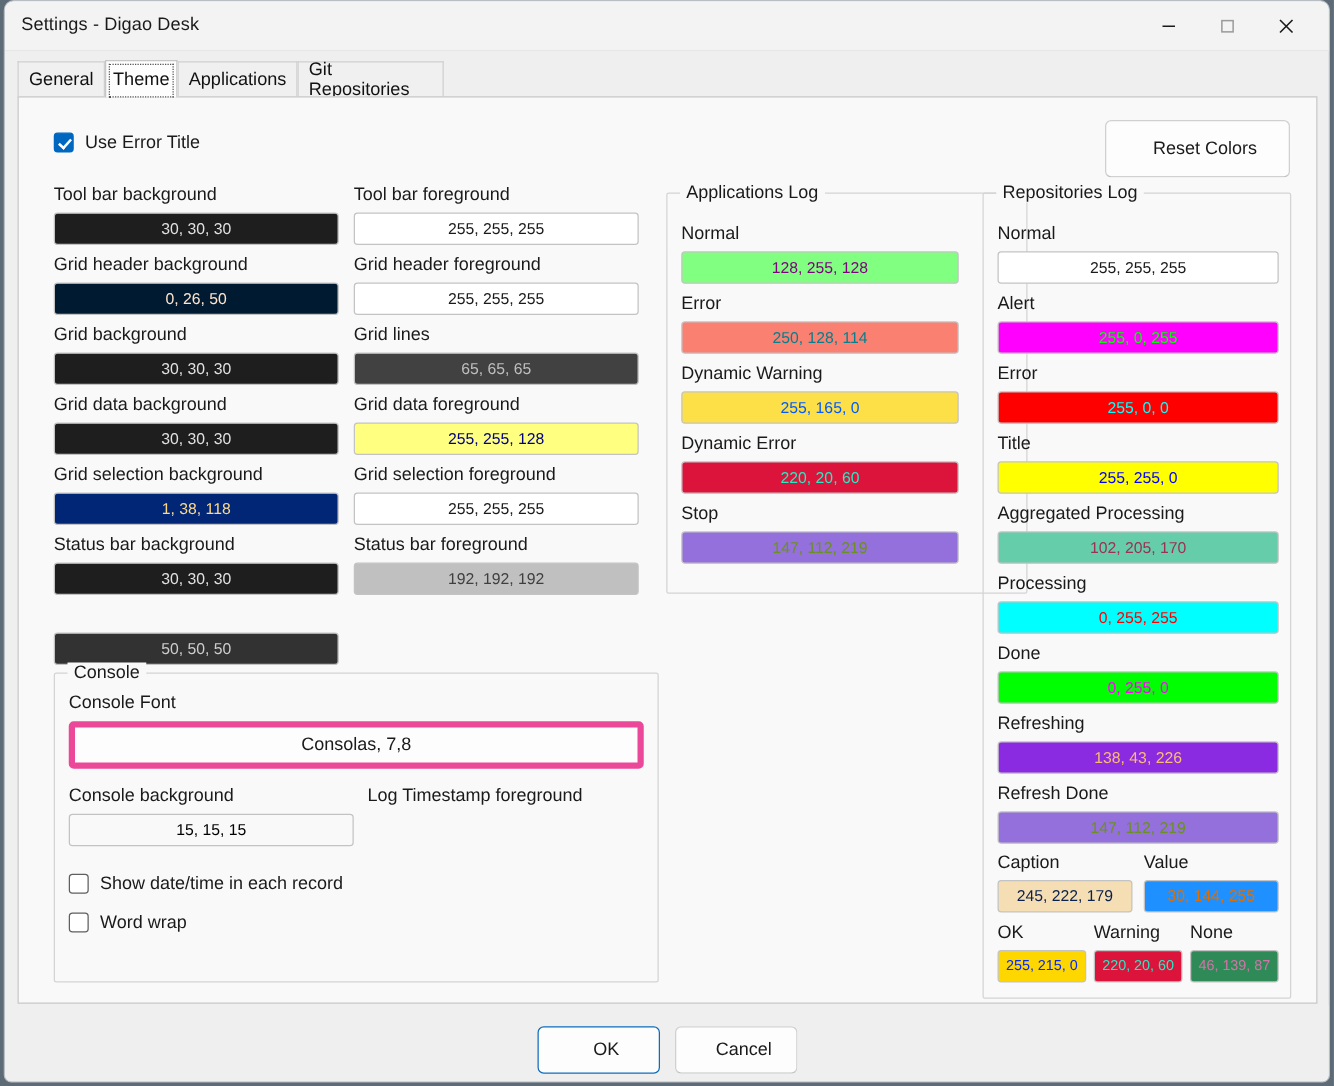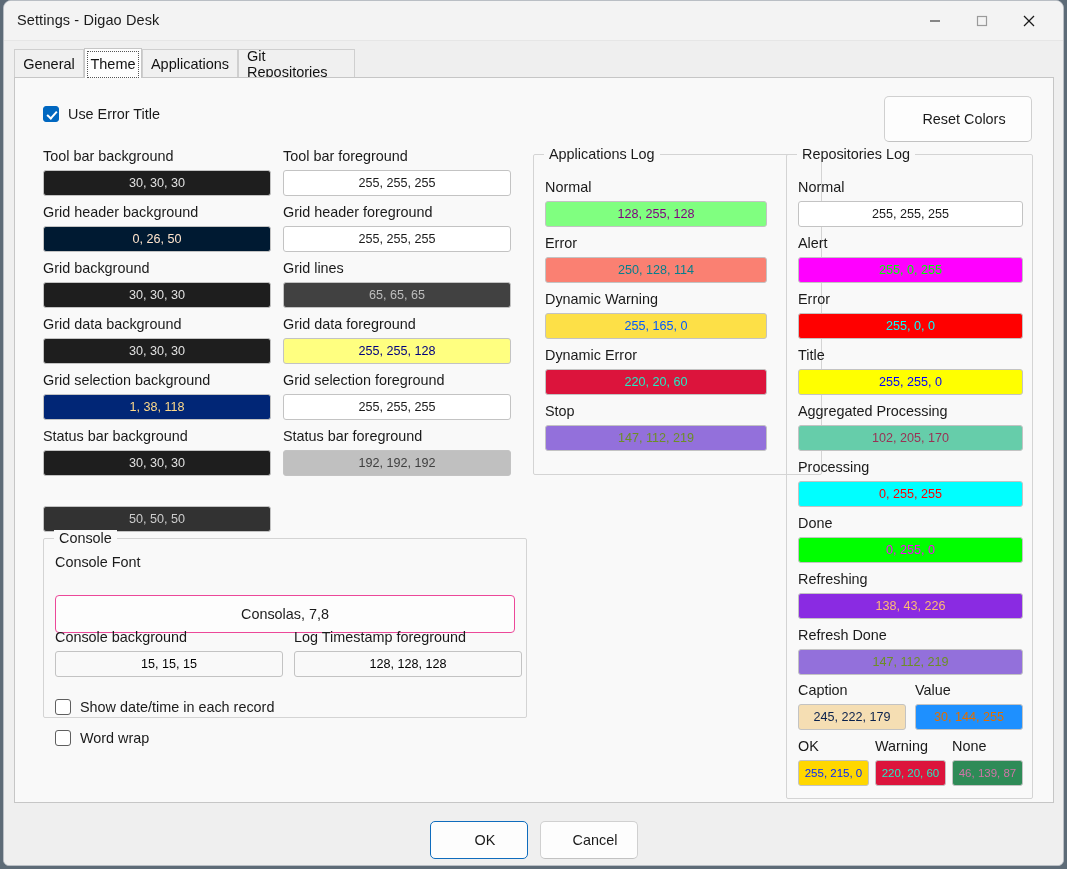--- a/index.html
+++ b/index.html
@@ -143,26 +143,25 @@
     padding: 0 5px;
     font-size: 14.4px; color: #1a1a1a;
     white-space: nowrap;
   }
 
   
   #console-font-box {
     position: absolute;
     height: 38px;
     background: #fdfdfd;
-    border: 1px solid #ec4899;
+    border: 5px solid #ec4899;
     border-radius: 4px;
     display: flex; align-items: center; justify-content: center;
     font-size: 14.4px; color: #1a1a1a;
     cursor: default;
-    margin-top: 18px;
   }
 
   
   #bottombar {
     position: absolute; left: 0; top: 803px;
     width: 100%; height: 63px;
     background: #efefef;
   }
 </style>
 </head>
@@ -240,31 +239,30 @@
         <span class="fld-label" style="left: 268px; top: 182px;">Grid lines</span>
         <div class="colorbox" style="left: 268px; top: 204px; width: 228px; background: rgb(65, 65, 65); color: rgb(190, 190, 190);">65, 65, 65</div>
         <span class="fld-label" style="left: 268px; top: 238px;">Grid data foreground</span>
         <div class="colorbox" style="left: 268px; top: 260px; width: 228px; background: rgb(255, 255, 128); color: rgb(0, 0, 127);">255, 255, 128</div>
         <span class="fld-label" style="left: 268px; top: 294px;">Grid selection foreground</span>
         <div class="colorbox" style="left: 268px; top: 316px; width: 228px; background: rgb(255, 255, 255); color: rgb(26, 26, 26);">255, 255, 255</div>
         <span class="fld-label" style="left: 268px; top: 350px;">Status bar foreground</span>
         <div class="colorbox" style="left: 268px; top: 372px; width: 228px; background: rgb(192, 192, 192); color: rgb(63, 63, 63);">192, 192, 192</div>
       </div>
 
-    <div class="group" id="grp-console" style="left:28px; top:460px; width:484px; height:180px;">
+    <div class="group" id="grp-console" style="left:28px; top:460px; width:484px; height:248px;">
       <span class="gtitle">Console</span>
 
       <span class="fld-label" style="left:11px; top:15px;">Console Font</span>
       <div id="console-font-box" style="left:11px; top:38px; width:460px;">Consolas, 7,8</div>
 
       <span class="fld-label" style="left:11px; top:90px;">Console background</span>
       <div class="colorbox" id="cbx-console-bg" style="left:11px; top:112px; width:228px;">15, 15, 15</div>
 
       <span class="fld-label" style="left:250px; top:90px;">Log Timestamp foreground</span>
-      <div class="colorbox" id="cbx-console-ts" style="left:250px; top:112px; width:228px;">128, 128, 128</div>
 
       <div class="cb-wrap" style="left:11px; top:160px;">
         <span class="cb"></span>
         <span class="cb-label">Show date/time in each record</span>
       </div>
       <div class="cb-wrap" style="left:11px; top:191px;">
         <span class="cb"></span>
         <span class="cb-label">Word wrap</span>
       </div>
     </div>

